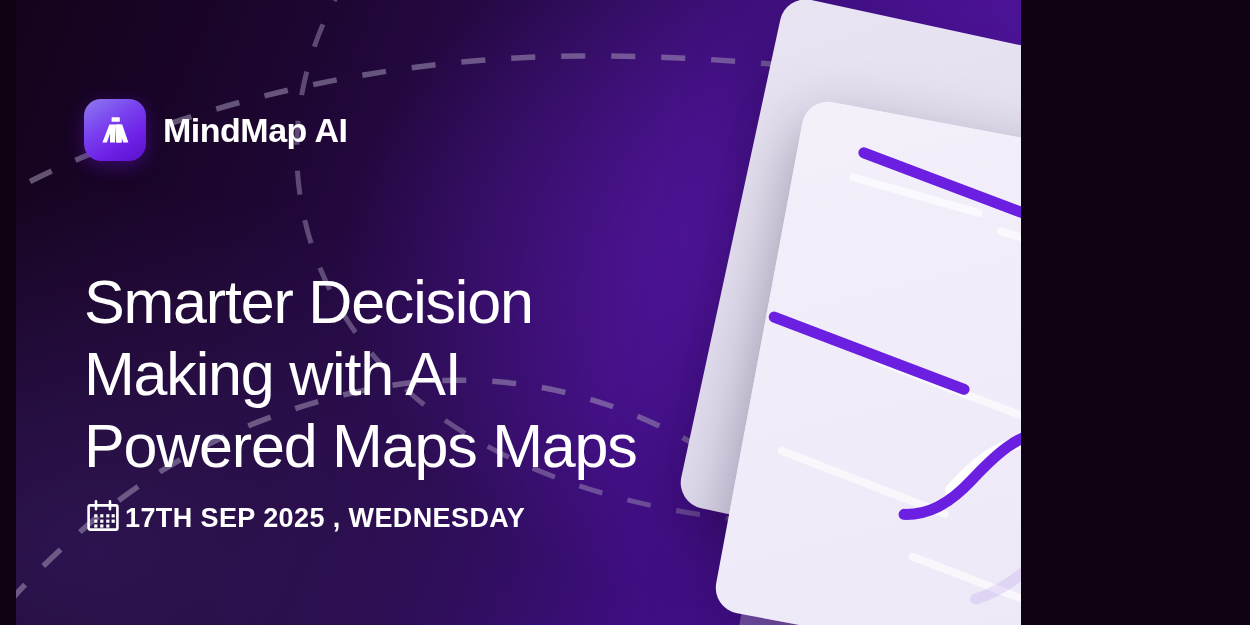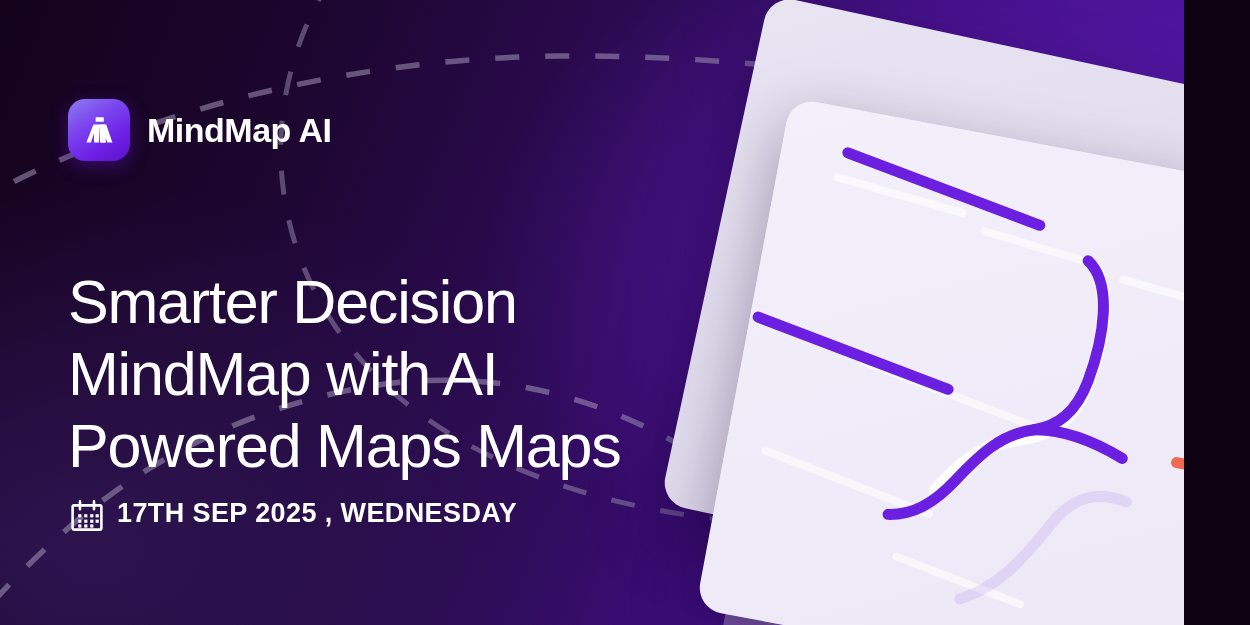--- a/index.html
+++ b/index.html
@@ -2,28 +2,29 @@
 <html><head>
 <meta charset="utf-8">
 <style>
   html, body {
     margin: 0;
     padding: 0;
     background: #0f0213;
   }
   #banner {
     position: relative;
-    width: 1184px;
+    width: 1005px;
     height: 625px;
     overflow: hidden;
     font-family: "Liberation Sans", sans-serif;
     background:
       radial-gradient(ellipse 900px 620px at 88% 42%, #5a19ad 0%, rgba(90,25,173,0) 62%),
       radial-gradient(ellipse 760px 520px at 8% 88%, #2d1450 0%, rgba(45,20,80,0) 70%),
       linear-gradient(112deg, #14031b 0%, #1d0630 24%, #2c0b54 47%, #3c0d7c 66%, #4a1296 84%, #4d1699 100%);
+    margin-left: 16px;
   }
 
   
   .deco-svg {
     position: absolute;
     inset: 0;
     width: 1250px;
     height: 625px;
     pointer-events: none;
   }
@@ -131,21 +132,22 @@
     font-weight: 400;
     line-height: 72px;
     letter-spacing: -1.2px;
   }
 
   .date-row {
     position: absolute;
     top: 498px;
     left: 1px;
     display: flex;
-    gap: 12px;
+    align-items: center;
+    gap: 4px;
   }
   .date-text {
     color: #ffffff;
     font-size: 27px;
     font-weight: 700;
     letter-spacing: 0.4px;
     white-space: nowrap;
   }
 </style>
 </head>
@@ -212,21 +214,21 @@
           <path d="M 7.4 32.6 L 14.4 14.6 L 20.0 14.6 L 20.0 32.6 L 15.0 32.6 L 15.0 23.4 L 11.9 32.6 Z
                    M 21.5 14.6 L 27.2 14.6 L 33.4 32.6 L 28.2 32.6 L 26.6 27.2 L 26.6 32.6 L 21.5 32.6 Z" fill="#ffffff"></path>
           <path d="M 20.0 14.6 L 26.2 14.6 L 26.6 32.6 L 21.0 32.6 Z" fill="#ffffff"></path>
         </svg>
       </span>
       <span class="brand-name">MindMap AI</span>
     </div>
 
     <h1 class="headline">
       <span>Smarter Decision</span><br>
-      <span>MindMap with AI</span><br>
+      <span>Making with AI</span><br>
       <span>Powered Maps Maps</span>
     </h1>
 
     <div class="date-row">
       <span>
         <svg width="36" height="36" viewBox="0 0 36 36" aria-hidden="true">
           <rect x="3.6" y="7.4" width="28.8" height="24.2" rx="1.6" fill="none" stroke="#ffffff" stroke-width="2.6"></rect>
           <path d="M 11 3.4 L 11 11.2 M 25 3.4 L 25 11.2" stroke="#ffffff" stroke-width="2.6" stroke-linecap="round"></path>
           <g fill="#ffffff">
             <rect x="9.2" y="16.2" width="3.2" height="3.2"></rect>

